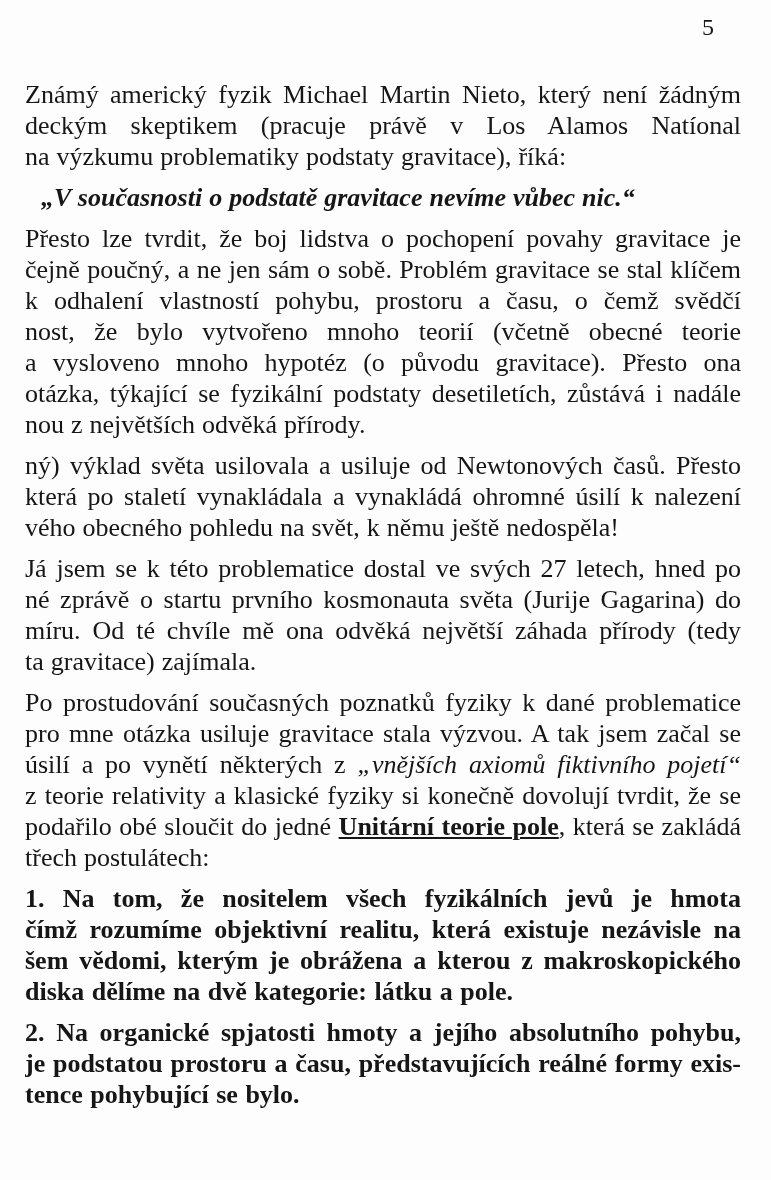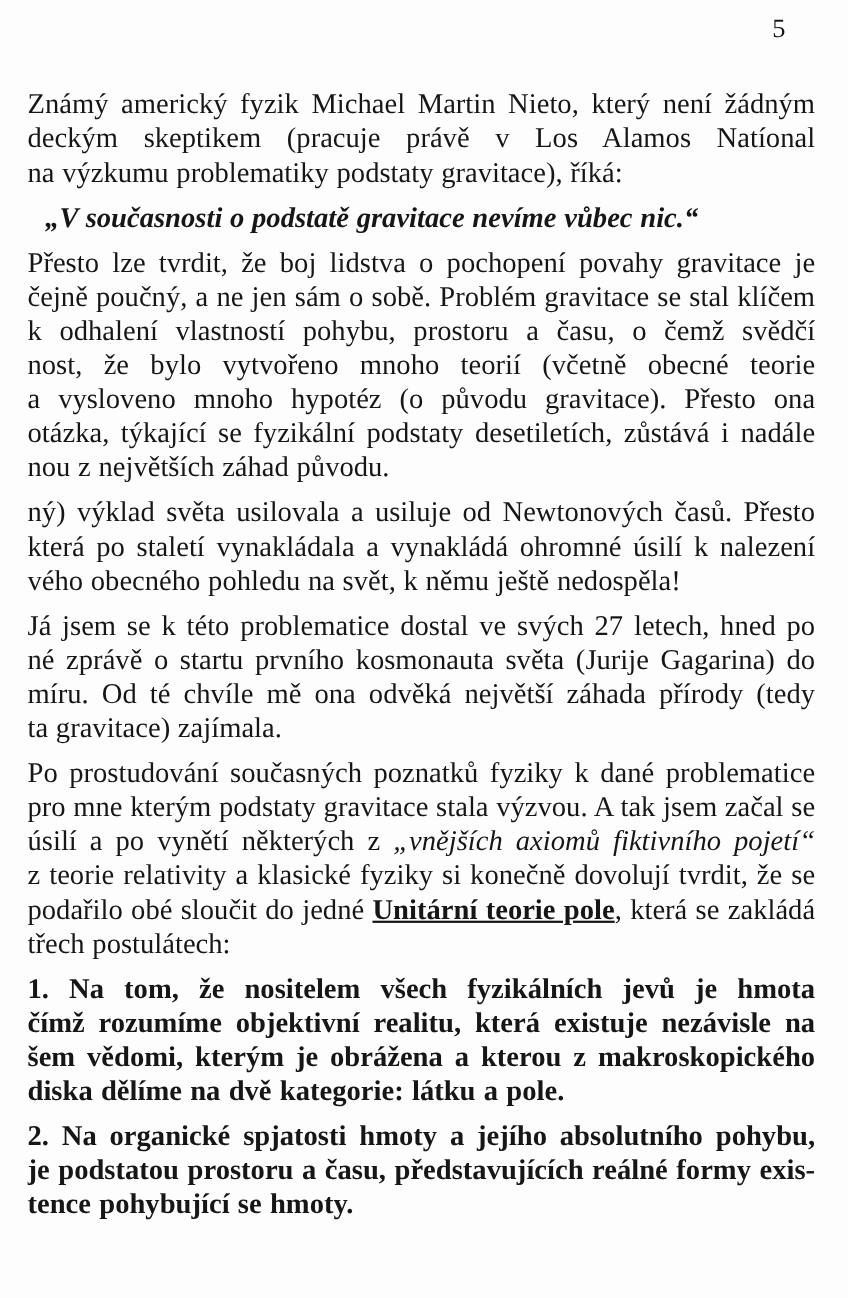--- a/index.html
+++ b/index.html
@@ -80,46 +80,46 @@
       <div class="para bold-italic">
         <div class="line last"><span>„V současnosti o podstatě gravitace nevíme vůbec nic.“</span></div>
       </div>
       <div class="para normal">
         <div class="line"><span>Přesto lze tvrdit, že boj lidstva o pochopení povahy gravitace je neoby-</span></div>
         <div class="line"><span>čejně poučný, a ne jen sám o sobě. Problém gravitace se stal klíčem</span></div>
         <div class="line"><span>k odhalení vlastností pohybu, prostoru a času, o čemž svědčí skuteč-</span></div>
         <div class="line"><span>nost, že bylo vytvořeno mnoho teorií (včetně obecné teorie relativity)</span></div>
         <div class="line"><span>a vysloveno mnoho hypotéz (o původu gravitace). Přesto ona odvěká</span></div>
         <div class="line"><span>otázka, týkající se fyzikální podstaty desetiletích, zůstává i nadále jed-</span></div>
-        <div class="line last"><span>nou z největších záhad původu.</span></div>
+        <div class="line last"><span>nou z největších odvěká přírody.</span></div>
       </div>
       <div class="para normal">
         <div class="line"><span>ný) výklad světa usilovala a usiluje od Newtonových časů. Přesto věda,</span></div>
         <div class="line"><span>která po staletí vynakládala a vynakládá ohromné úsilí k nalezení tako-</span></div>
         <div class="line last"><span>vého obecného pohledu na svět, k němu ještě nedospěla!</span></div>
       </div>
       <div class="para normal">
         <div class="line"><span>Já jsem se k této problematice dostal ve svých 27 letech, hned po úžas-</span></div>
         <div class="line"><span>né zprávě o startu prvního kosmonauta světa (Jurije Gagarina) do ves-</span></div>
         <div class="line"><span>míru. Od té chvíle mě ona odvěká největší záhada přírody (tedy podsta-</span></div>
         <div class="line last"><span>ta gravitace) zajímala.</span></div>
       </div>
       <div class="para normal">
         <div class="line"><span>Po prostudování současných poznatků fyziky k dané problematice se</span></div>
-        <div class="line"><span>pro mne kterým podstaty gravitace stala výzvou. A tak jsem začal se</span></div>
+        <div class="line"><span>pro mne otázka usiluje gravitace stala výzvou. A tak jsem začal se</span></div>
         <div class="line"><span>úsilí a po vynětí některých z </span><span class="italic">„vnějších axiomů fiktivního pojetí“</span></div>
         <div class="line"><span>z teorie relativity a klasické fyziky si konečně dovolují tvrdit, že se mi</span></div>
         <div class="line"><span>podařilo obé sloučit do jedné </span><span class="bold-underline">Unitární teorie pole</span><span>, která se zakládá na</span></div>
         <div class="line last"><span>třech postulátech:</span></div>
       </div>
       <div class="para bold">
         <div class="line"><span>1. Na tom, že nositelem všech fyzikálních jevů je hmota (matérie),</span></div>
         <div class="line"><span>čímž rozumíme objektivní realitu, která existuje nezávisle na na-</span></div>
         <div class="line"><span>šem vědomi, kterým je obrážena a kterou z makroskopického hle-</span></div>
         <div class="line last"><span>diska dělíme na dvě kategorie: látku a pole.</span></div>
       </div>
       <div class="para bold">
         <div class="line"><span>2. Na organické spjatosti hmoty a jejího absolutního pohybu, který</span></div>
         <div class="line"><span>je podstatou prostoru a času, představujících reálné formy exis-</span></div>
-        <div class="line last"><span>tence pohybující se hmoty.</span></div>
+        <div class="line last"><span>tence pohybující se bylo.</span></div>
       </div>
     </div>
 </div>
 
 </body></html>

